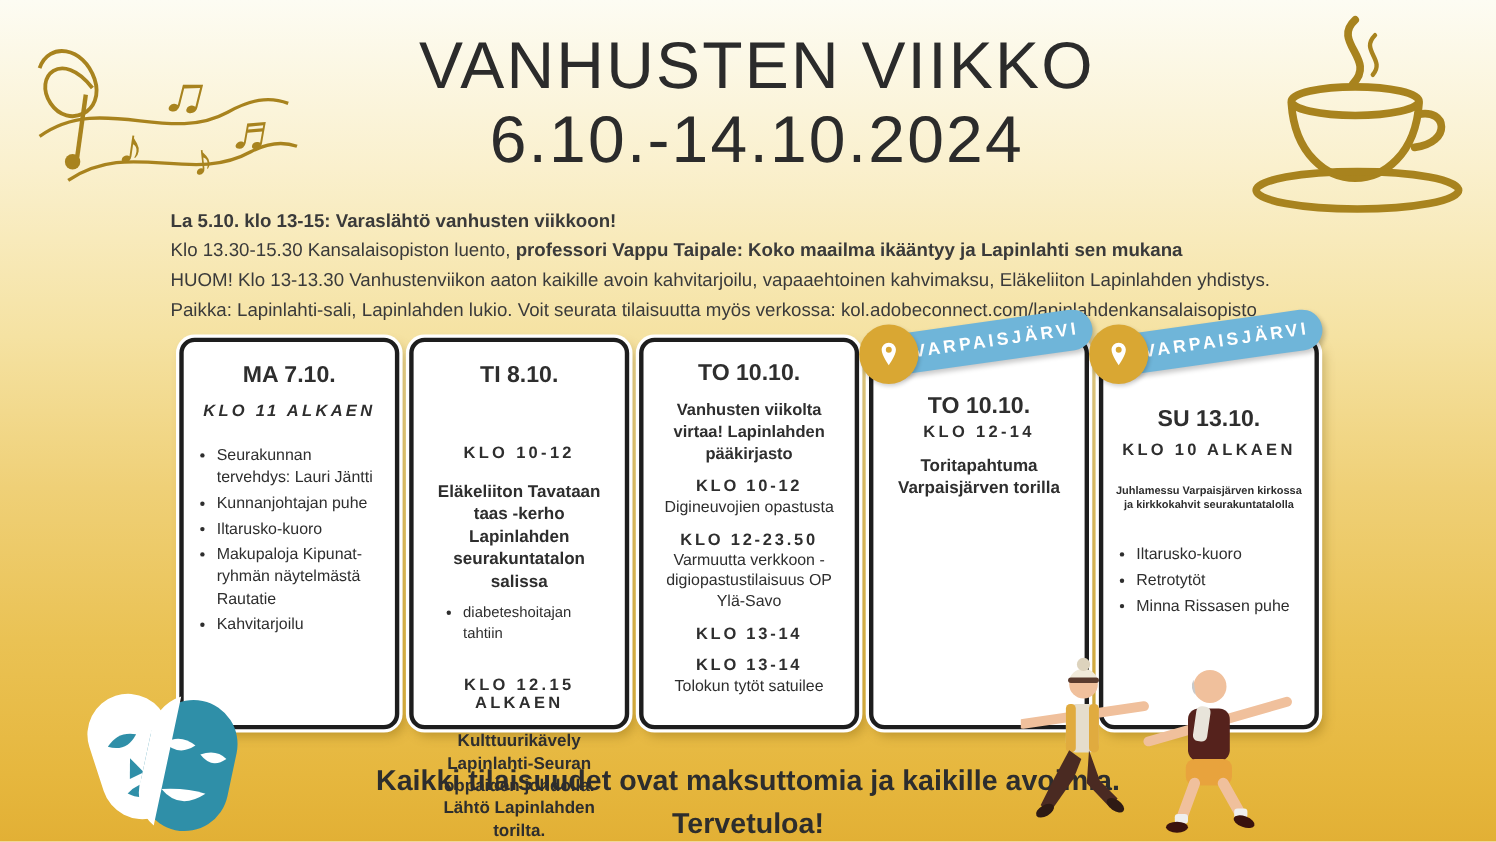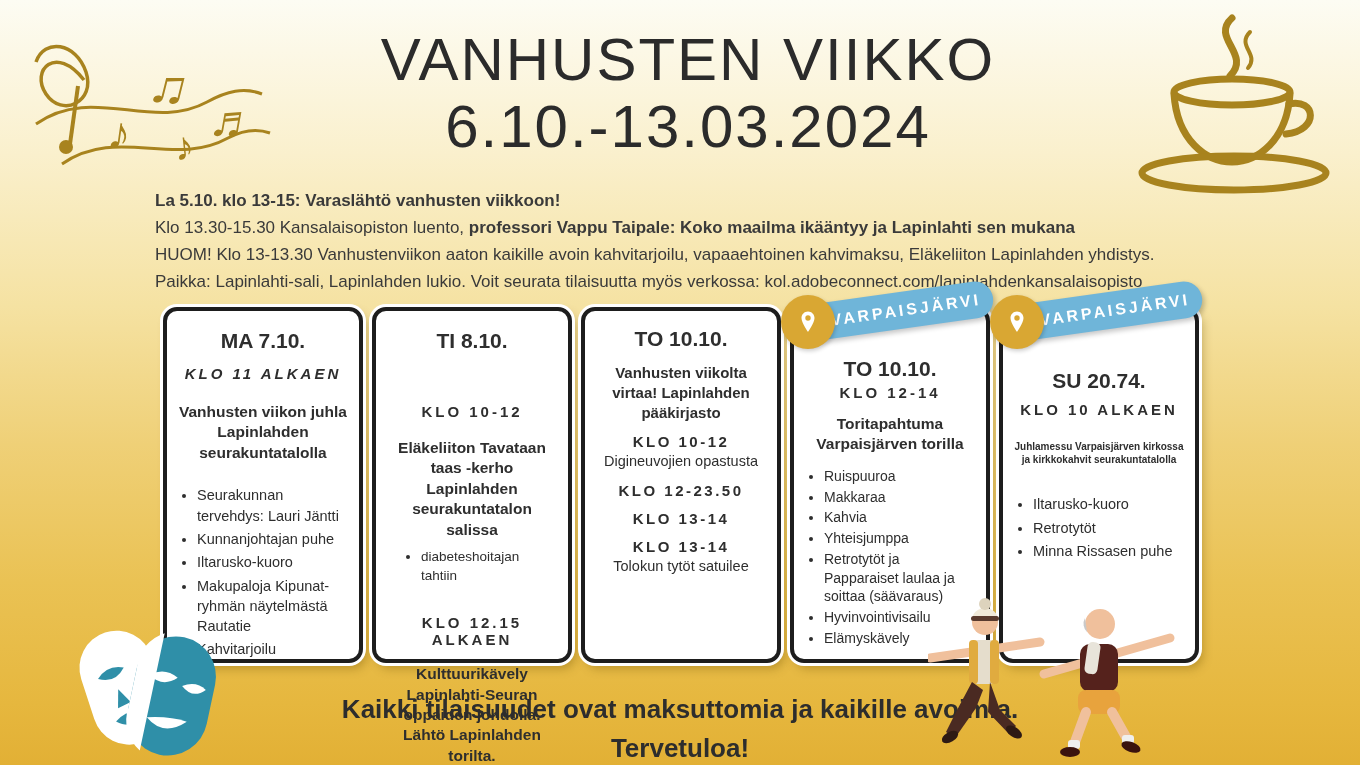--- a/index.html
+++ b/index.html
@@ -74,36 +74,35 @@
       <path d="M118,22 C104,36 128,44 116,58" stroke-width="4"></path>
       <ellipse cx="100" cy="82" rx="58" ry="13" stroke-width="7"></ellipse>
       <path d="M42,84 C45,130 74,152 100,152 C126,152 155,130 158,84" stroke-width="7"></path>
       <path d="M157,94 C184,88 188,120 154,124" stroke-width="7"></path>
       <ellipse cx="102" cy="163" rx="92" ry="17" stroke-width="7"></ellipse>
     </svg>
   </div>
 
   <div class="title">
     <div>VANHUSTEN VIIKKO</div>
-    <div>6.10.-13.03.2024</div>
+    <div>6.10.-14.10.2024</div>
   </div>
 
   <div class="intro">
     <p class="b">La 5.10. klo 13-15: Varaslähtö vanhusten viikkoon!</p>
     <p><span>Klo 13.30-15.30 Kansalaisopiston luento, </span><span class="b">professori Vappu Taipale: Koko maailma ikääntyy ja Lapinlahti sen mukana</span></p>
     <p>HUOM! Klo 13-13.30 Vanhustenviikon aaton kaikille avoin kahvitarjoilu, vapaaehtoinen kahvimaksu, Eläkeliiton Lapinlahden yhdistys.</p>
     <p>Paikka: Lapinlahti-sali, Lapinlahden lukio. Voit seurata tilaisuutta myös verkossa: kol.adobeconnect.com/lapinlahdenkansalaisopisto</p>
   </div>
 
   <div class="cards">
 
     <div class="card c1">
       <div class="card-day">MA 7.10.</div>
       <div class="card-klo">KLO 11 ALKAEN</div>
-      <div class="card-heading">Vanhusten viikon juhla Lapinlahden seurakuntatalolla</div>
       <ul>
         <li>Seurakunnan tervehdys: Lauri Jäntti</li>
         <li>Kunnanjohtajan puhe</li>
         <li>Iltarusko-kuoro</li>
         <li>Makupaloja Kipunat-ryhmän näytelmästä Rautatie</li>
         <li>Kahvitarjoilu</li>
       </ul>
     </div>
 
     <div class="card c2">
@@ -119,20 +118,21 @@
 
     <div class="card c3">
       <div class="card-day">TO 10.10.</div>
       <div class="card-heading">Vanhusten viikolta virtaa! Lapinlahden pääkirjasto</div>
       <div class="slot">
         <div class="card-klo">KLO 10-12</div>
         <div class="slot-text">Digineuvojien opastusta</div>
       </div>
       <div class="slot">
         <div class="card-klo">KLO 12-23.50</div>
+        <div class="slot-text">Varmuutta verkkoon - digiopastustilaisuus OP Ylä-Savo</div>
       </div>
       <div class="slot">
         <div class="card-klo">KLO 13-14</div>
       </div>
       <div class="slot">
         <div class="card-klo">KLO 13-14</div>
         <div class="slot-text">Tolokun tytöt satuilee</div>
       </div>
     </div>
 
@@ -141,41 +141,32 @@
         <span>VARPAISJÄRVI</span>
       </div>
       <div class="badge-circle">
         <svg width="24" height="24" viewBox="0 0 24 24">
             <path d="M12 1.5C8.4 1.5 5.5 4.4 5.5 8c0 4.8 6.5 14 6.5 14s6.5-9.2 6.5-14c0-3.6-2.9-6.5-6.5-6.5zm0 9.2A2.7 2.7 0 1 1 12 5.3a2.7 2.7 0 0 1 0 5.4z" fill="#ffffff"></path>
           </svg>
       </div>
       <div class="card-day">TO 10.10.</div>
       <div class="card-klo">KLO 12-14</div>
       <div class="card-heading">Toritapahtuma Varpaisjärven torilla</div>
-      <ul>
-        <li>Ruispuuroa</li>
-        <li>Makkaraa</li>
-        <li>Kahvia</li>
-        <li>Yhteisjumppa</li>
-        <li>Retrotytöt ja Papparaiset laulaa ja soittaa (säävaraus)</li>
-        <li>Hyvinvointivisailu</li>
-        <li>Elämyskävely</li>
-      </ul>
     </div>
 
     <div class="card c5">
       <div class="badge">
         <span>VARPAISJÄRVI</span>
       </div>
       <div class="badge-circle">
         <svg width="24" height="24" viewBox="0 0 24 24">
             <path d="M12 1.5C8.4 1.5 5.5 4.4 5.5 8c0 4.8 6.5 14 6.5 14s6.5-9.2 6.5-14c0-3.6-2.9-6.5-6.5-6.5zm0 9.2A2.7 2.7 0 1 1 12 5.3a2.7 2.7 0 0 1 0 5.4z" fill="#ffffff"></path>
           </svg>
       </div>
-      <div class="card-day">SU 20.74.</div>
+      <div class="card-day">SU 13.10.</div>
       <div class="card-klo">KLO 10 ALKAEN</div>
       <div class="card-heading">Juhlamessu Varpaisjärven kirkossa ja kirkkokahvit seurakuntatalolla</div>
       <ul>
         <li>Iltarusko-kuoro</li>
         <li>Retrotytöt</li>
         <li>Minna Rissasen puhe</li>
       </ul>
     </div>
 
   </div>

